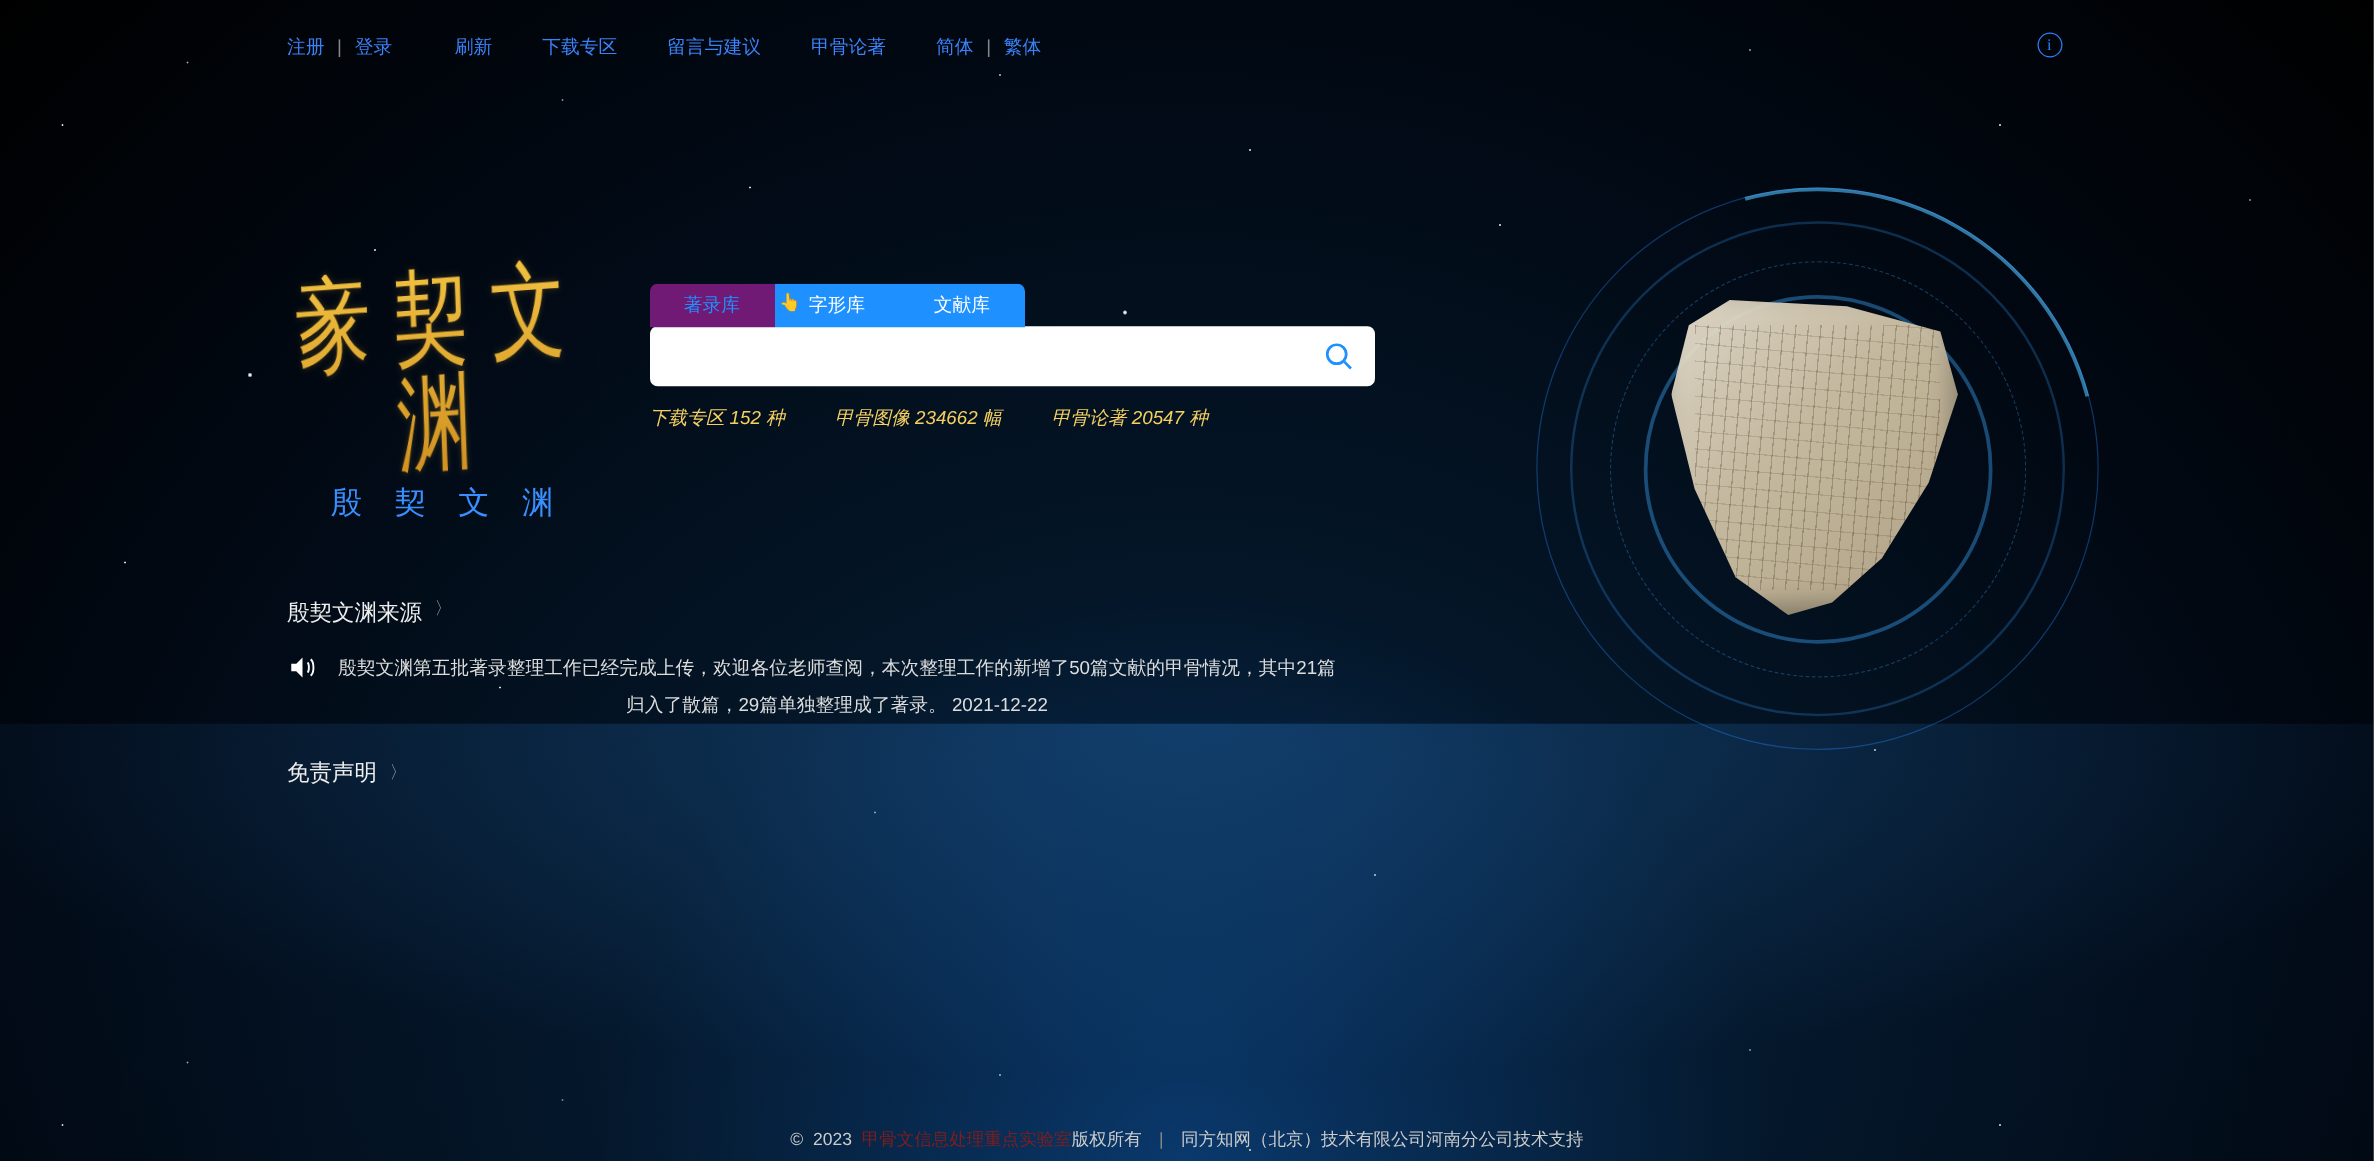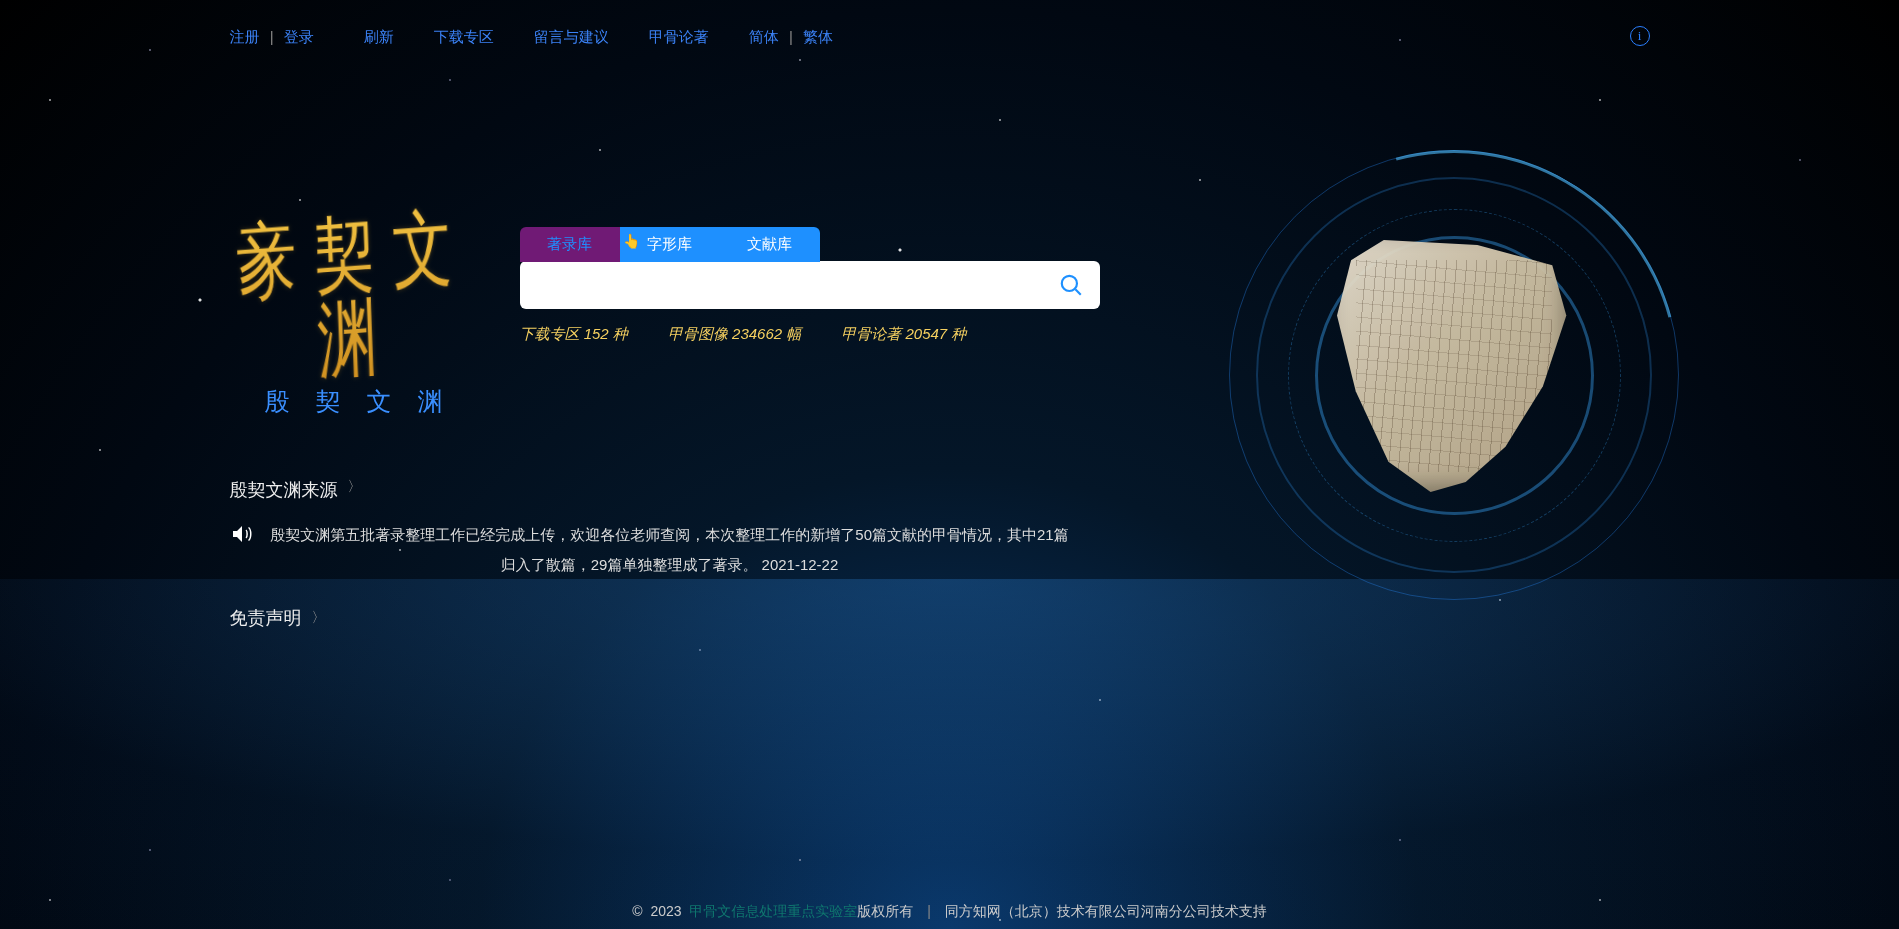--- a/index.html
+++ b/index.html
@@ -284,21 +284,21 @@
     }
     .footer {
       position: absolute;
       bottom: 8px;
       left: 0;
       width: 100%;
       text-align: center;
       font-size: 14px;
       color: #ccc;
     }
-    .footer a { color: #0f766e; text-decoration: none; }
+    .footer a { color: #7f1d1d; text-decoration: none; }
     .footer .sep2 { margin: 0 10px; color: #888; }
   </style>
 </head>
 <body>
 
 <div class="stars"></div>
 <div class="horizon"></div>
 
 <div class="container">
 

